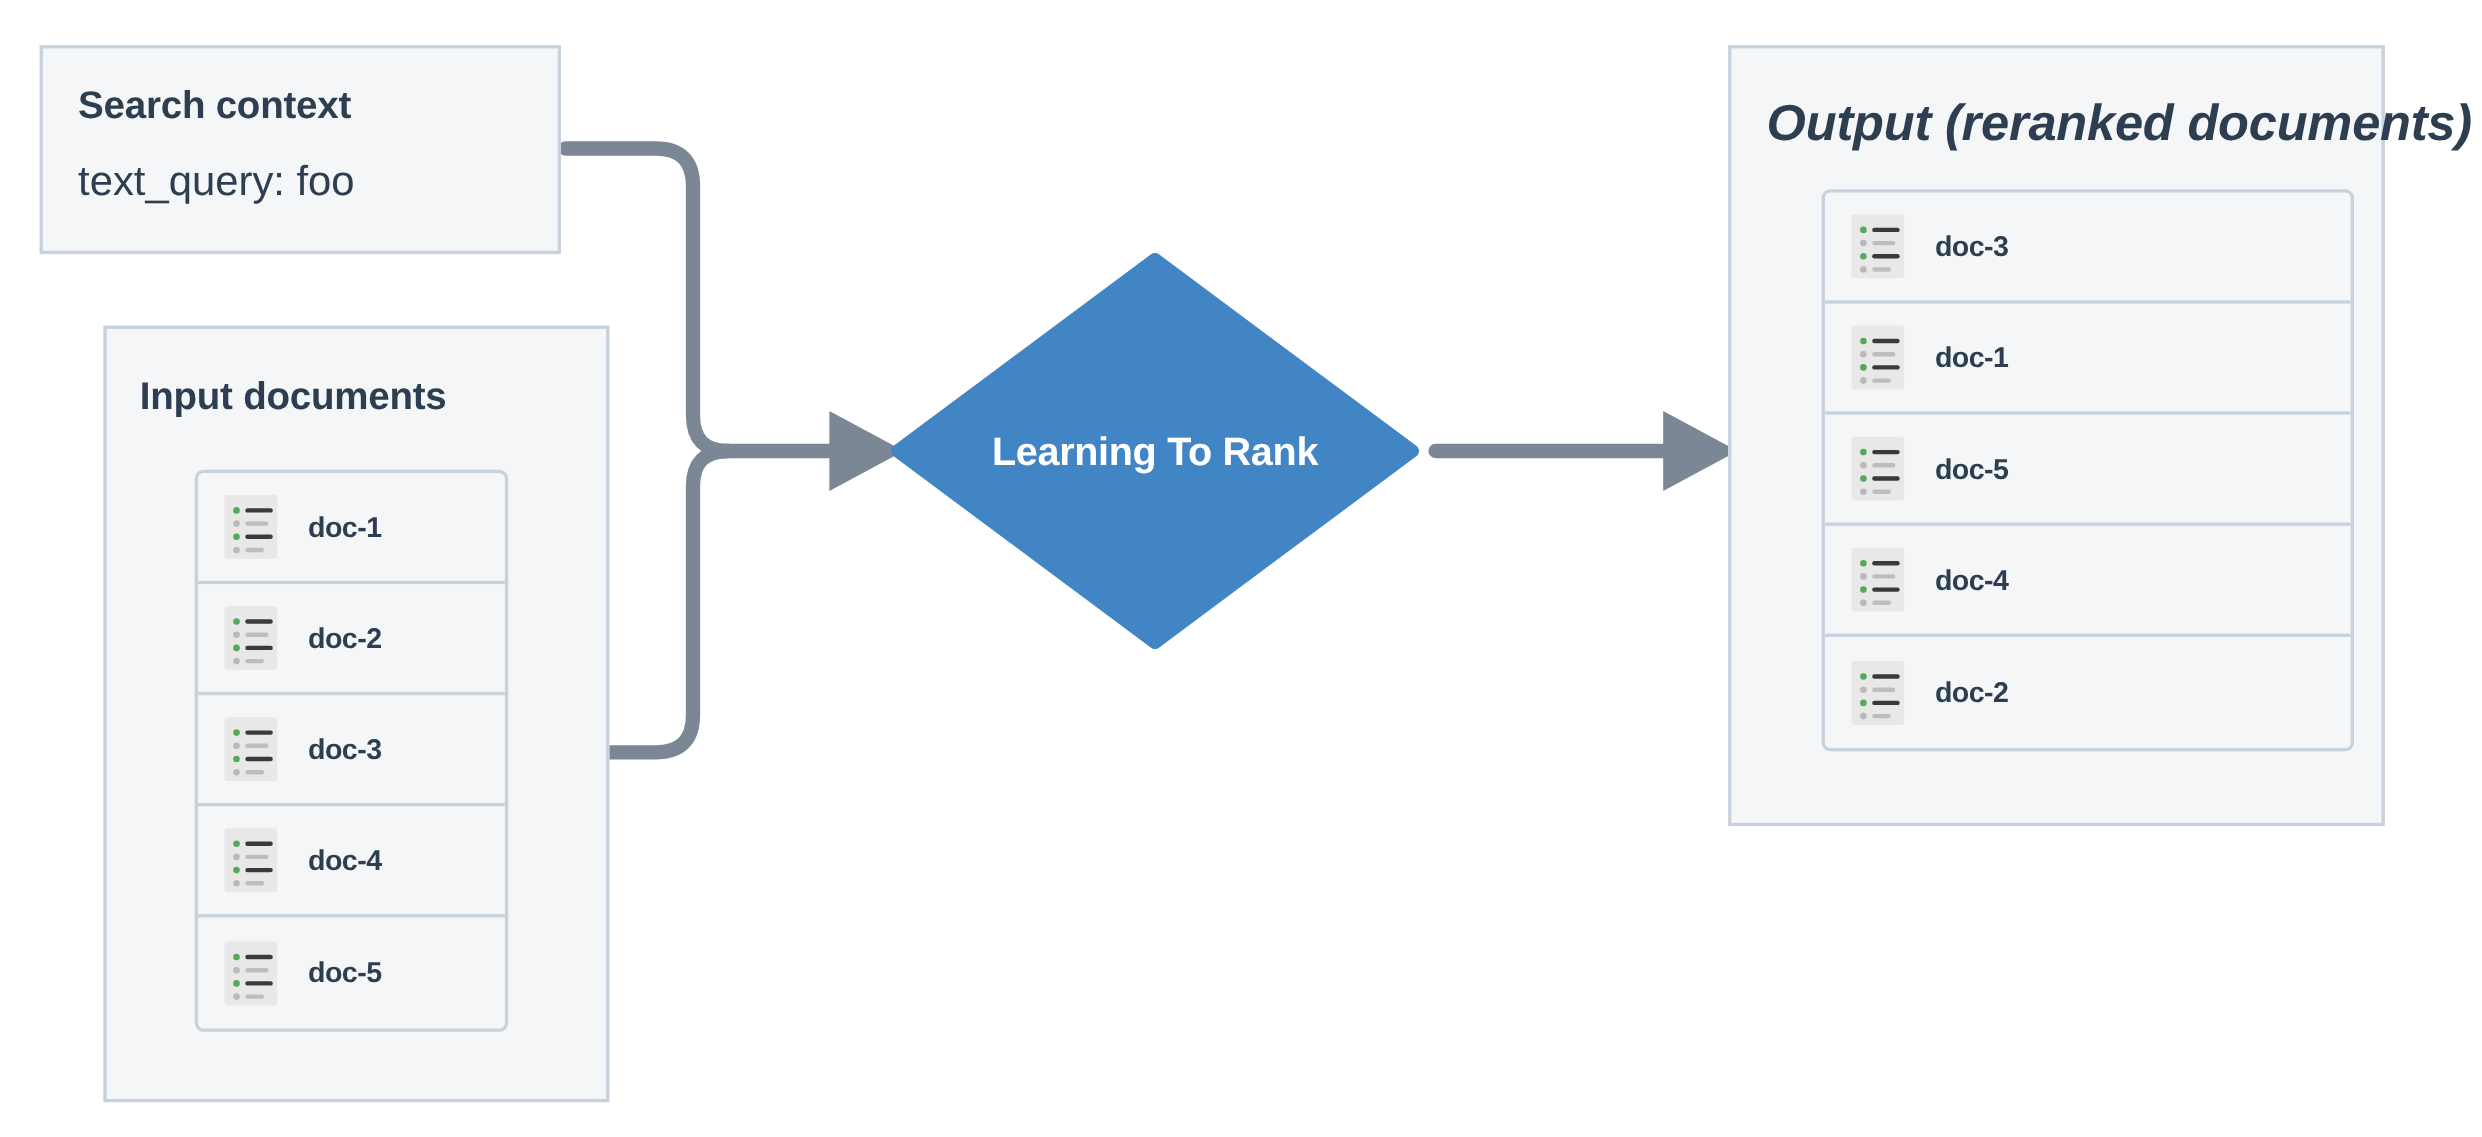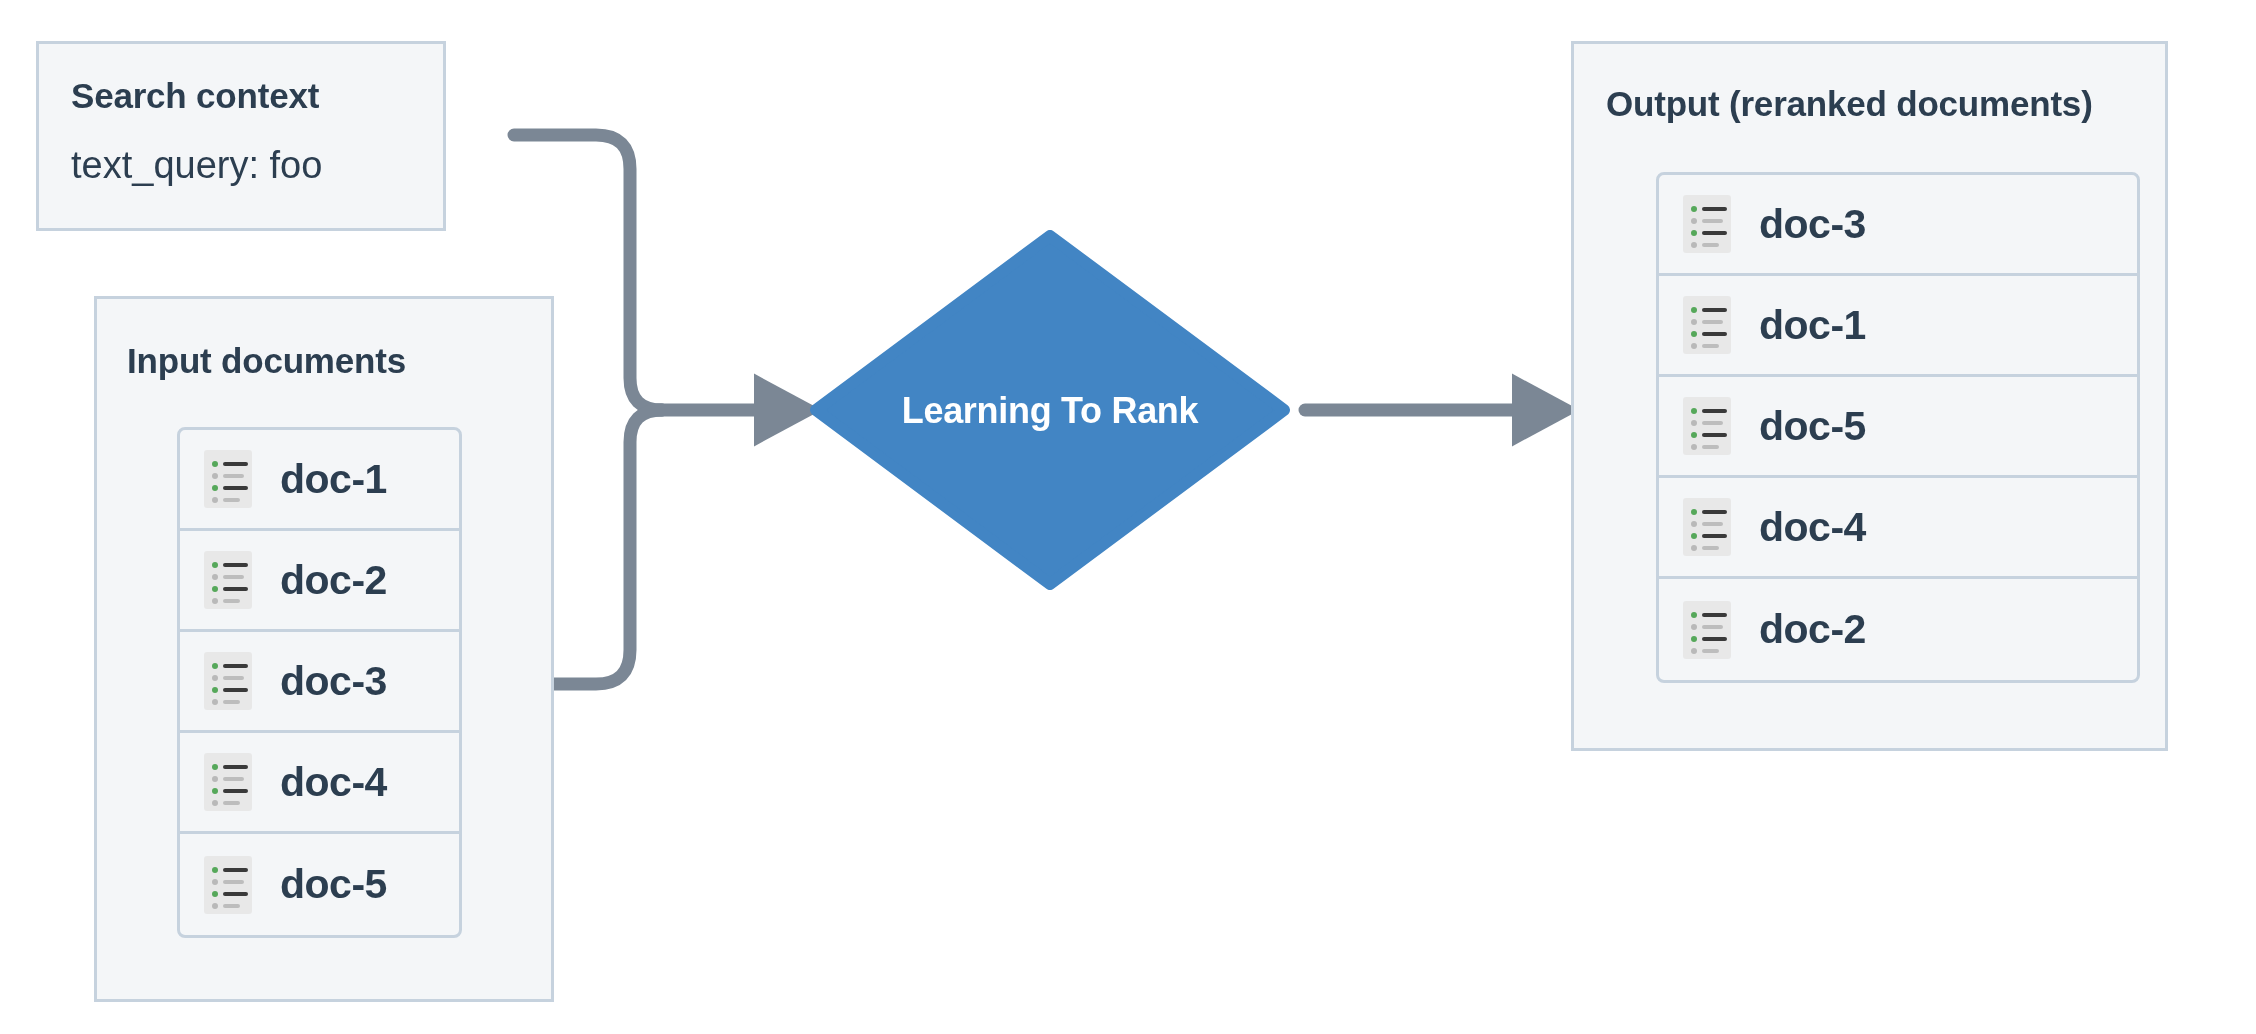--- a/index.html
+++ b/index.html
@@ -33,21 +33,21 @@
   .panel-title {
     font-weight: bold;
     color: #2c3e50;
     letter-spacing: -0.2px;
   }
 
   
   #search-context {
     left: 36px;
     top: 41px;
-    width: 410px;
+    width: 474px;
     height: 190px;
   }
   #search-context .panel-title {
     position: absolute;
     left: 32px;
     top: 32px;
     font-size: 35px;
   }
   #search-context .ctx-line {
     position: absolute;
@@ -91,21 +91,21 @@
     display: flex;
     align-items: center;
     box-sizing: border-box;
     border-bottom: 3px solid #c6d2de;
     height: 101px;
     padding-left: 24px;
   }
   .doc-row:last-child { border-bottom: none; }
 
   .doc-label {
-    font-size: 41px;
+    font-size: 26px;
     font-weight: bold;
     color: #2c3e50;
     margin-left: 28px;
     letter-spacing: -0.5px;
   }
 
   .doc-icon {
     width: 48px;
     height: 58px;
     background: #e8e8e8;
@@ -143,22 +143,23 @@
   #output-panel {
     left: 1571px;
     top: 41px;
     width: 597px;
     height: 710px;
   }
   #output-panel .panel-title {
     position: absolute;
     left: 32px;
     top: 40px;
-    font-size: 35px;
+    font-size: 46px;
     white-space: nowrap;
+    font-style: italic;
   }
   #output-doc-list {
     left: 82px;
     top: 128px;
     width: 484px;
   }
 
   
   #ltr-node {
     position: absolute;

